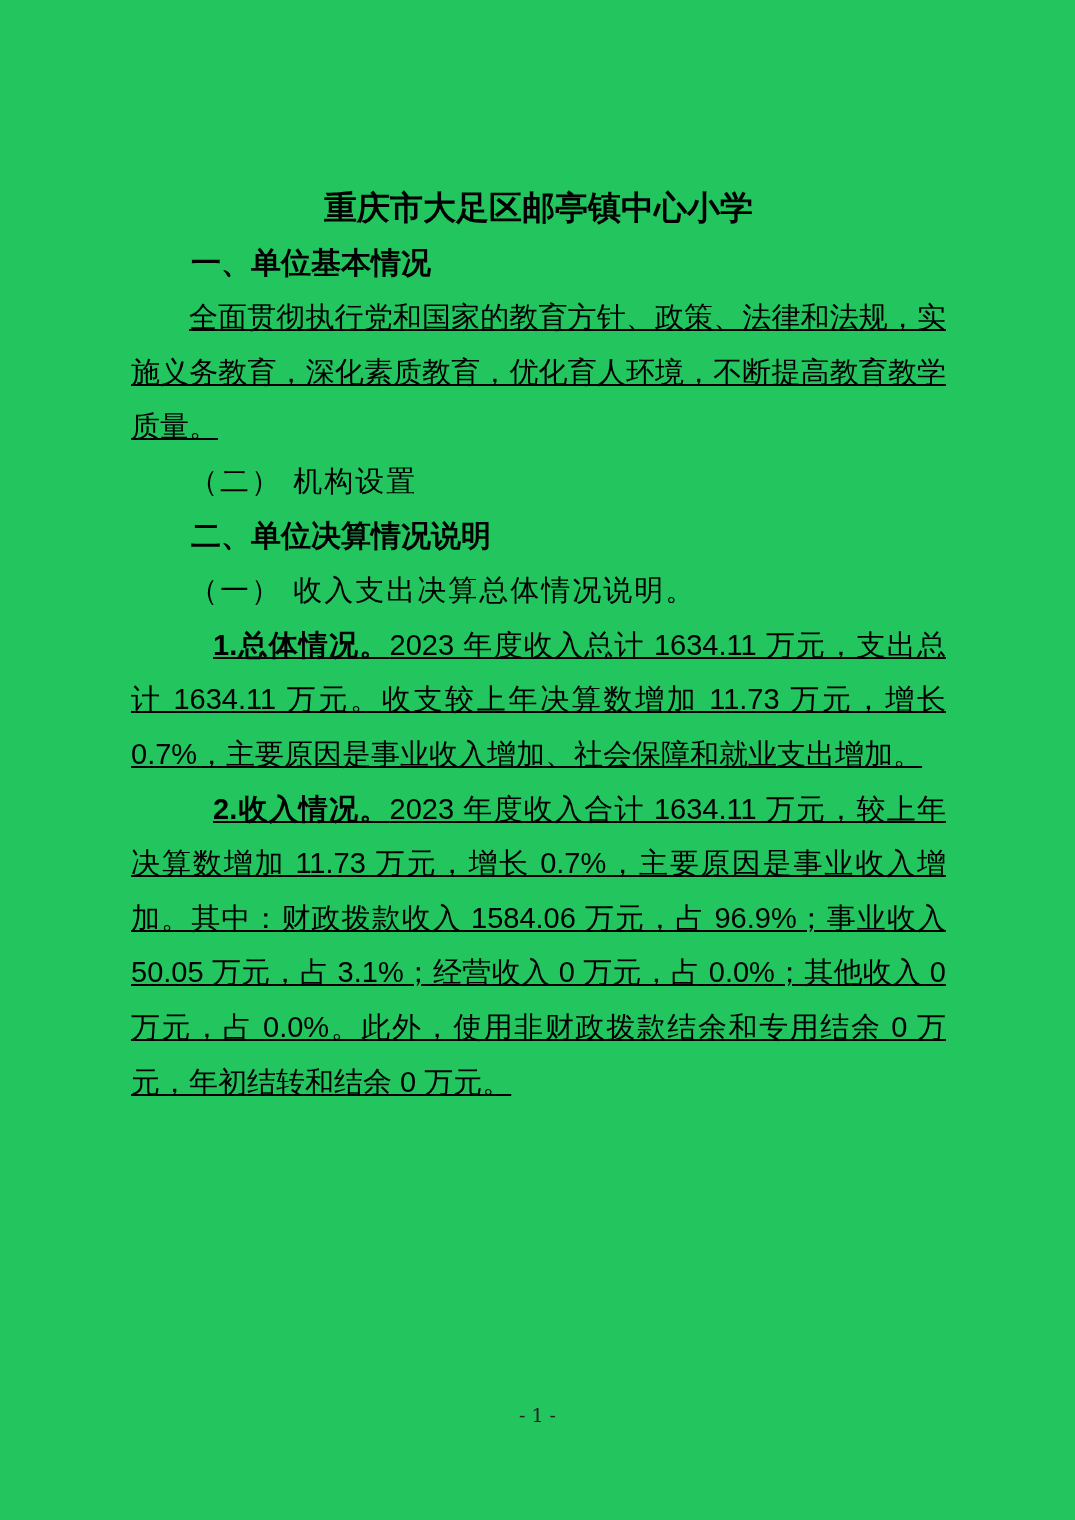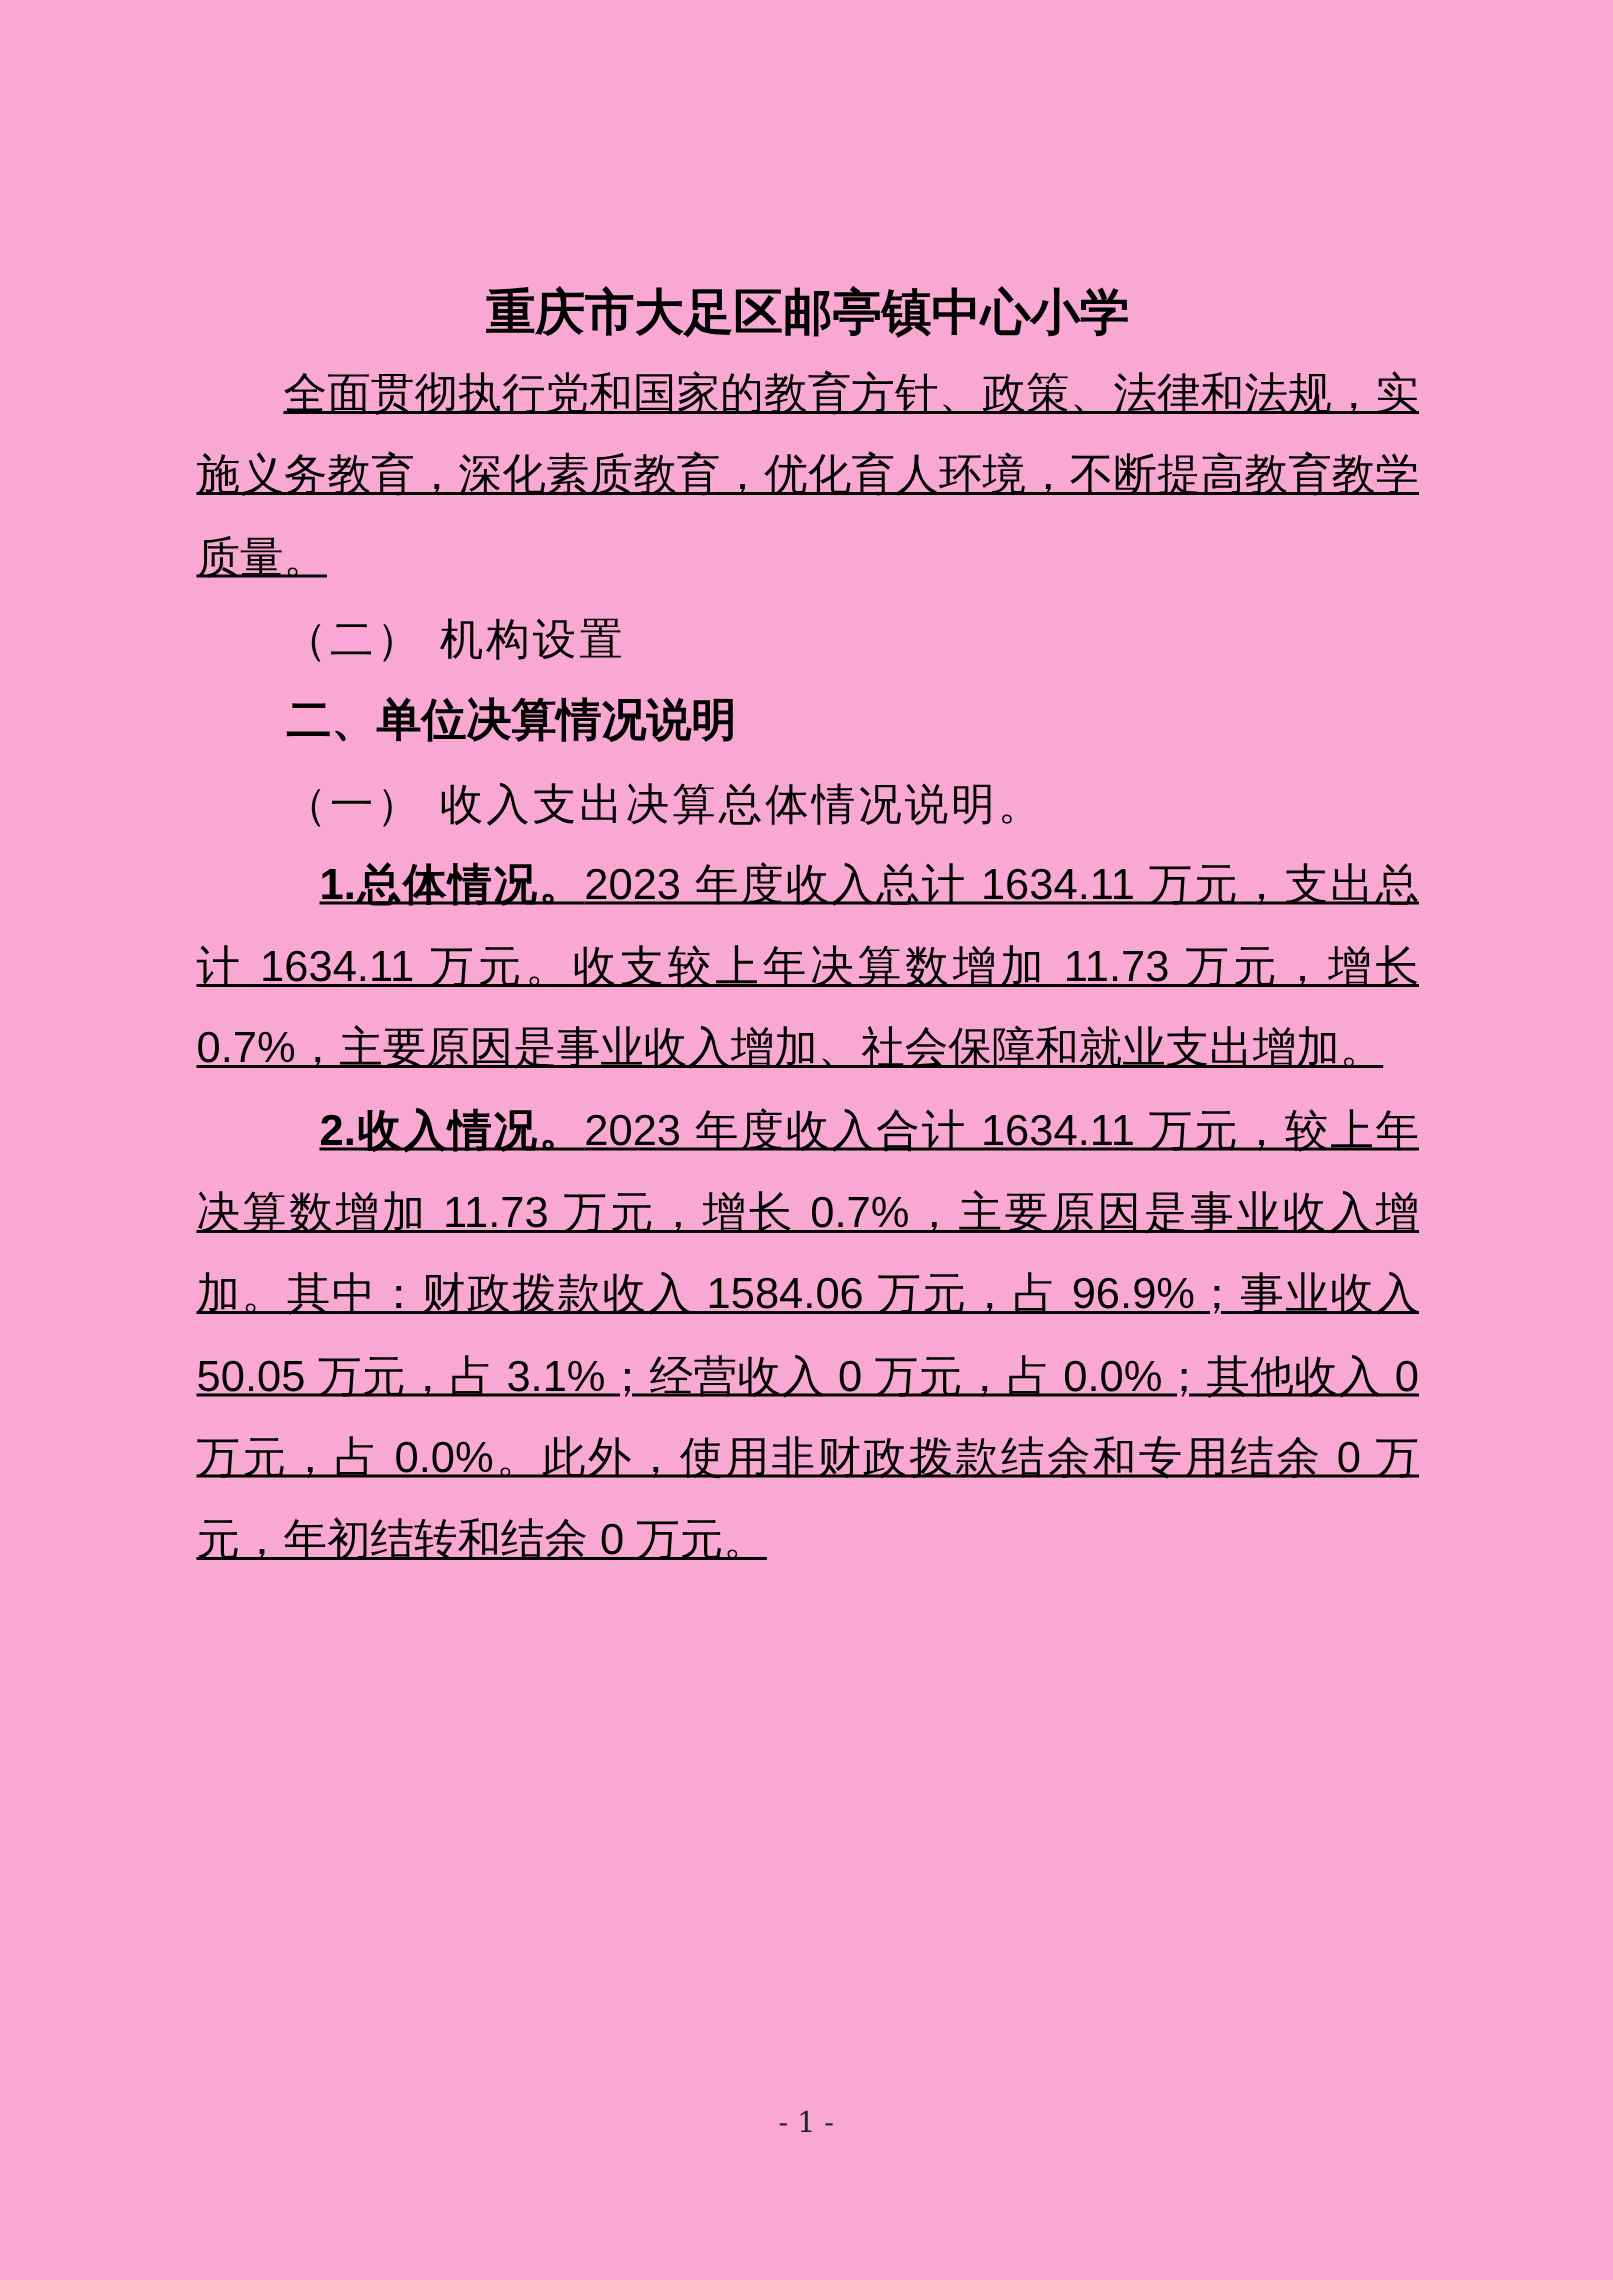--- a/index.html
+++ b/index.html
@@ -4,21 +4,21 @@
 <style>
   html, body {
     margin: 0;
     padding: 0;
     background: #ffffff;
   }
   .page {
     position: relative;
     width: 1075px;
     height: 1520px;
-    background: #f9a8d4;
+    background: #22c55e;
     color: #000000;
     font-family: "Liberation Sans", "DejaVu Sans", sans-serif;
     overflow: hidden;
   }
   .content {
     position: absolute;
     left: 131px;
     top: 181px;
     width: 815px;
   }
@@ -67,20 +67,21 @@
     color: #222222;
   }
 </style>
 </head>
 <body>
 
 <div class="page">
   <div class="content">
     <p class="doc-title">重庆市大足区邮亭镇中心小学</p>
 
+    <p class="h-num">一、单位基本情况</p>
 
     <p class="body-p">全面贯彻执行党和国家的教育方针、政策、法律和法规，实施义务教育，深化素质教育，优化育人环境，不断提高教育教学质量。</p>
 
     <p class="h-kai">（二） 机构设置</p>
 
     <p class="h-num">二、单位决算情况说明</p>
 
     <p class="h-kai">（一） 收入支出决算总体情况说明。</p>
 
     <p class="body-p"><span class="lead-bold">1.总体情况。</span><span>2023 年度收入总计 1634.11 万元，支出总计 1634.11 万元。收支较上年决算数增加 11.73 万元，增长 0.7%，主要原因是事业收入增加、社会保障和就业支出增加。</span></p>

